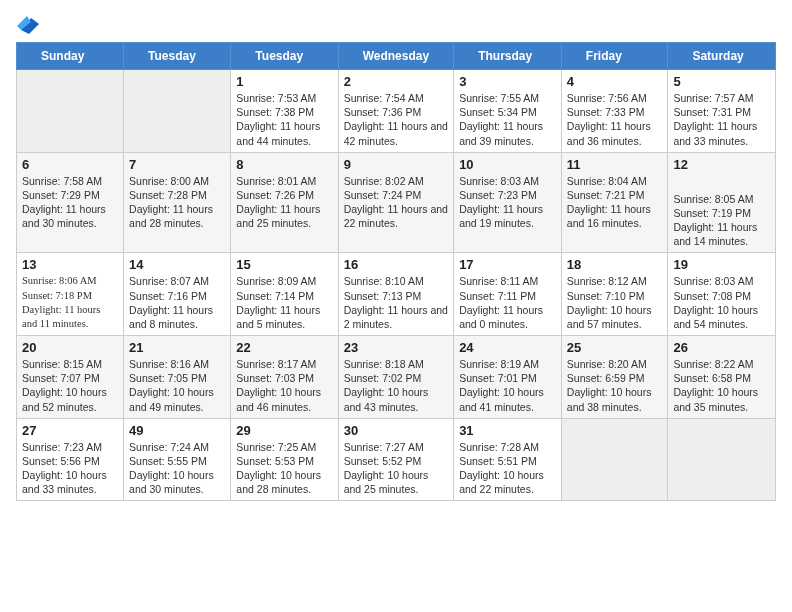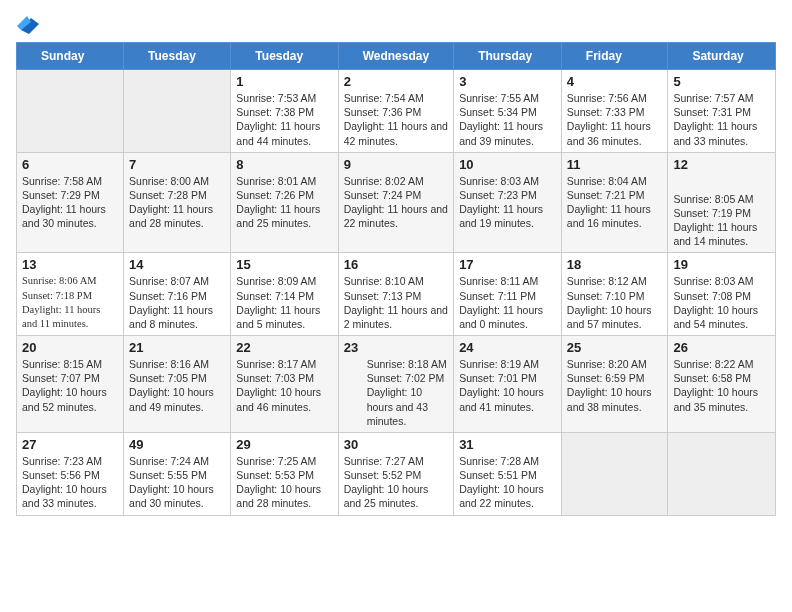--- a/index.html
+++ b/index.html
@@ -246,21 +246,21 @@
 Daylight: 10 hours and 49 minutes.</div>
         </td>
         <td>
           <div class="day-num">22</div>
           <div class="day-info" style="white-space: pre-line;">Sunrise: 8:17 AM
 Sunset: 7:03 PM
 Daylight: 10 hours and 46 minutes.</div>
         </td>
         <td>
           <div class="day-num">23</div>
-          <div class="day-info" style="white-space: pre-line; margin-left: 23px;">Sunrise: 8:18 AM
+          <div class="day-info" style="white-space: pre-line;">Sunrise: 8:18 AM
 Sunset: 7:02 PM
 Daylight: 10 hours and 43 minutes.</div>
         </td>
         <td>
           <div class="day-num">24</div>
           <div class="day-info" style="white-space: pre-line;">Sunrise: 8:19 AM
 Sunset: 7:01 PM
 Daylight: 10 hours and 41 minutes.</div>
         </td>
         <td>

